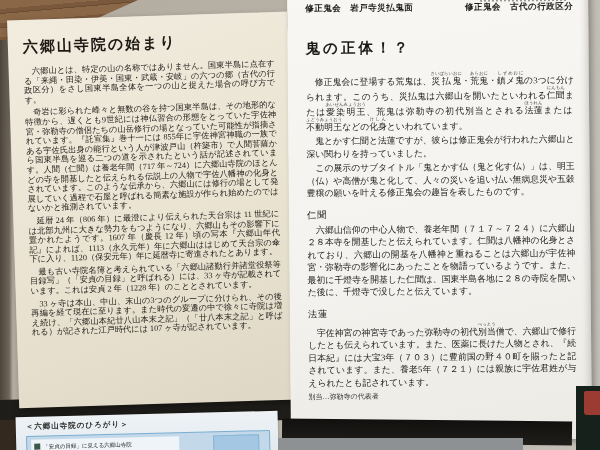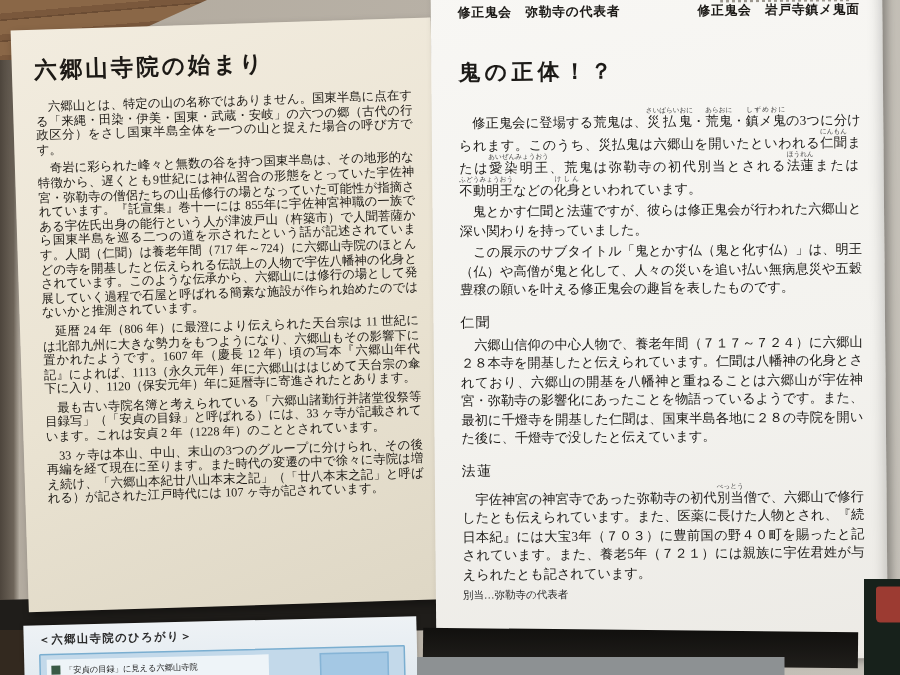--- a/index.html
+++ b/index.html
@@ -133,23 +133,23 @@
         <span class="legend-swatch"></span>
         <span class="legend-label">「安貞の目録」に見える六郷山寺院</span>
       </div>
       <div class="map-chip-blue"></div>
     </div>
   </div>
 
   <section class="panel-right">
     <div class="tiny-note"></div>
     <div class="captions">
-      <span>修正鬼会　弥勒寺の代表者</span>
+      <span>修正鬼会　岩戸寺災払鬼面</span>
       <span class="caption-gap"></span>
-      <span>修正鬼会　岩戸寺鎮メ鬼面</span>
+      <span>修正鬼会　古代の行政区分</span>
     </div>
     <h1>鬼の正体！？</h1>
     <p>　修正鬼会に登場する荒鬼は、<ruby>災払鬼<rt>さいばらいおに</rt></ruby>・<ruby>荒鬼<rt>あらおに</rt></ruby>・<ruby>鎮メ鬼<rt>しずめおに</rt></ruby>の3つに分けられます。このうち、災払鬼は六郷山を開いたといわれる<ruby>仁聞<rt>にんもん</rt></ruby>または<ruby>愛染明王<rt>あいぜんみょうおう</rt></ruby>、荒鬼は弥勒寺の初代別当とされる<ruby>法蓮<rt>ほうれん</rt></ruby>または<ruby>不動明王<rt>ふどうみょうおう</rt></ruby>などの<ruby>化身<rt>けしん</rt></ruby>といわれています。</p>
     <p>　鬼とかす仁聞と法蓮ですが、彼らは修正鬼会が行われた六郷山と深い関わりを持っていました。</p>
     <p>　この展示のサブタイトル「鬼とかす仏（鬼と化す仏）」は、明王（仏）や高僧が鬼と化して、人々の災いを追い払い無病息災や五穀豊穣の願いを叶える修正鬼会の趣旨を表したものです。</p>
     <h2>仁聞</h2>
     <p>　六郷山信仰の中心人物で、養老年間（７１７～７２４）に六郷山２８本寺を開基したと伝えられています。仁聞は八幡神の化身とされており、六郷山の開基を八幡神と重ねることは六郷山が宇佐神宮・弥勒寺の影響化にあったことを物語っているようです。また、最初に千燈寺を開基した仁聞は、国東半島各地に２８の寺院を開いた後に、千燈寺で没したと伝えています。</p>
     <h2>法蓮</h2>
     <p>　宇佐神宮の神宮寺であった弥勒寺の初代<ruby>別当<rt>べっとう</rt></ruby>僧で、六郷山で修行したとも伝えられています。また、医薬に長けた人物とされ、『続日本紀』には大宝3年（７０３）に豊前国の野４０町を賜ったと記されています。また、養老5年（７２１）には親族に宇佐君姓が与えられたとも記されています。</p>
     <div class="footnote">別当…弥勒寺の代表者</div>

